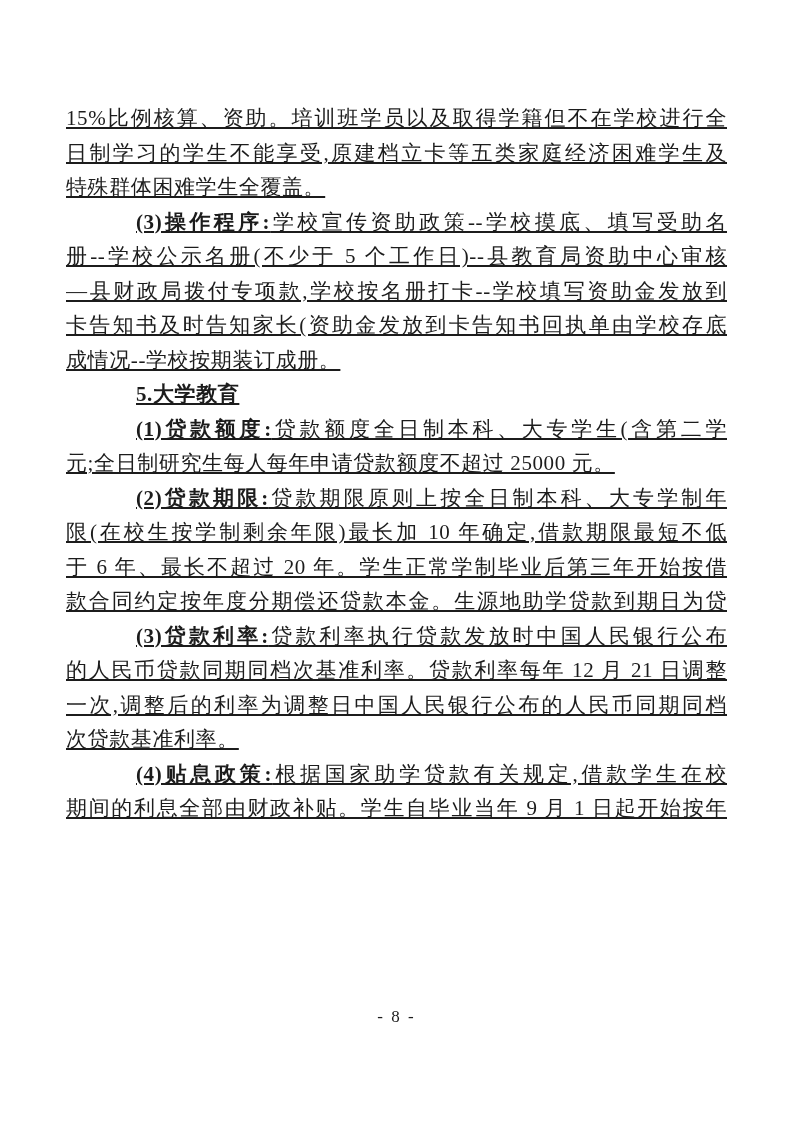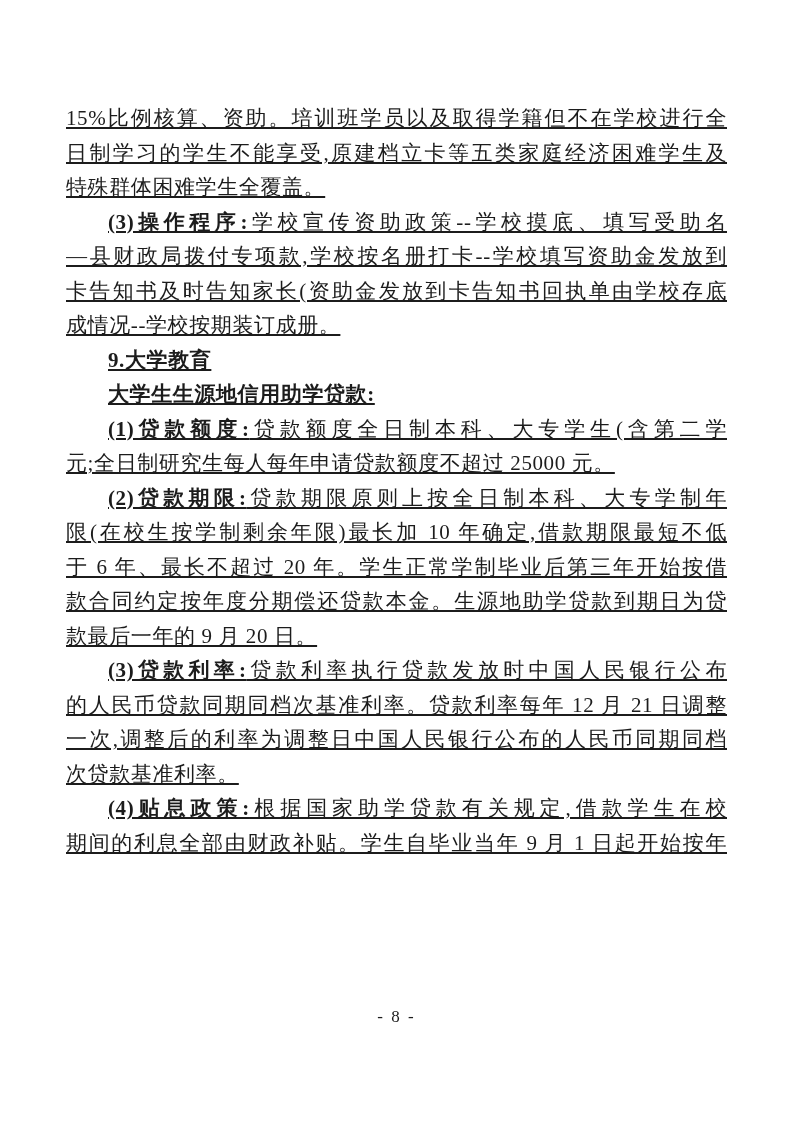--- a/index.html
+++ b/index.html
@@ -35,20 +35,21 @@
     white-space: normal;
     text-align: justify;
     text-align-last: justify;
     overflow: hidden;
   }
   .line.indent {
     text-indent: 2em;
   }
   .line .bold {
     font-weight: 700;
+    margin-left: 28px;
   }
   .page-number {
     position: absolute;
     top: 1002px;
     left: 0;
     width: 793px;
     text-align: center;
     font-size: 17px;
     line-height: 30px;
     letter-spacing: 2px;
@@ -57,32 +58,31 @@
 </style>
 </head>
 <body>
 
 <div class="page">
   <div class="content">
       <div class="line just"><span>15%比例核算、资助。培训班学员以及取得学籍但不在学校进行全</span></div>
       <div class="line just"><span>日制学习的学生不能享受,原建档立卡等五类家庭经济困难学生及</span></div>
       <div class="line"><span>特殊群体困难学生全覆盖。</span></div>
       <div class="line indent just"><span class="bold">(3)操作程序:</span><span>学校宣传资助政策--学校摸底、填写受助名</span></div>
+      <div class="line just"><span>册--学校公示名册(不少于 5 个工作日)--县教育局资助中心审核</span></div>
       <div class="line just"><span>—县财政局拨付专项款,学校按名册打卡--学校填写资助金发放到</span></div>
       <div class="line just"><span>卡告知书及时告知家长(资助金发放到卡告知书回执单由学校存底</span></div>
       <div class="line"><span>成情况--学校按期装订成册。</span></div>
-      <div class="line indent"><span class="bold">9.大学教育</span></div>
-      <div class="line indent"><span class="bold">大学生生源地信用助学贷款:</span></div>
+      <div class="line indent"><span class="bold">5.大学教育</span></div>
       <div class="line indent just"><span class="bold">(1)贷款额度:</span><span>贷款额度全日制本科、大专学生(含第二学</span></div>
       <div class="line"><span>元;全日制研究生每人每年申请贷款额度不超过 25000 元。</span></div>
       <div class="line indent just"><span class="bold">(2)贷款期限:</span><span>贷款期限原则上按全日制本科、大专学制年</span></div>
       <div class="line just"><span>限(在校生按学制剩余年限)最长加 10 年确定,借款期限最短不低</span></div>
       <div class="line just"><span>于 6 年、最长不超过 20 年。学生正常学制毕业后第三年开始按借</span></div>
       <div class="line just"><span>款合同约定按年度分期偿还贷款本金。生源地助学贷款到期日为贷</span></div>
-      <div class="line"><span>款最后一年的 9 月 20 日。</span></div>
       <div class="line indent just"><span class="bold">(3)贷款利率:</span><span>贷款利率执行贷款发放时中国人民银行公布</span></div>
       <div class="line just"><span>的人民币贷款同期同档次基准利率。贷款利率每年 12 月 21 日调整</span></div>
       <div class="line just"><span>一次,调整后的利率为调整日中国人民银行公布的人民币同期同档</span></div>
       <div class="line"><span>次贷款基准利率。</span></div>
       <div class="line indent just"><span class="bold">(4)贴息政策:</span><span>根据国家助学贷款有关规定,借款学生在校</span></div>
       <div class="line just"><span>期间的利息全部由财政补贴。学生自毕业当年 9 月 1 日起开始按年</span></div>
     </div>
   <div class="page-number">- 8 -</div>
 </div>
 

